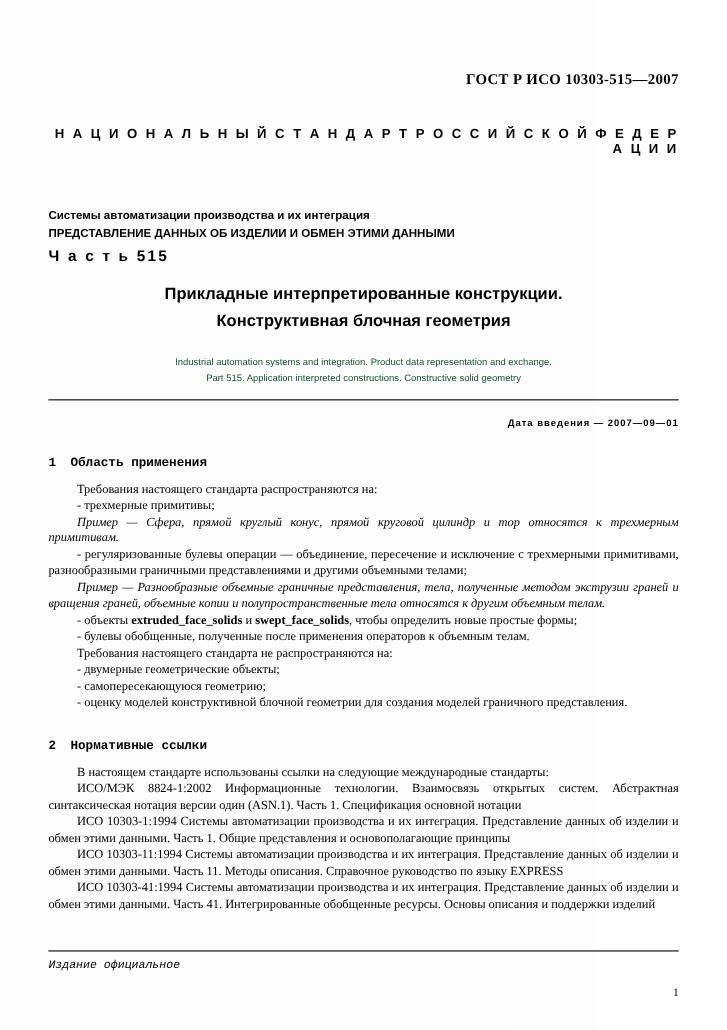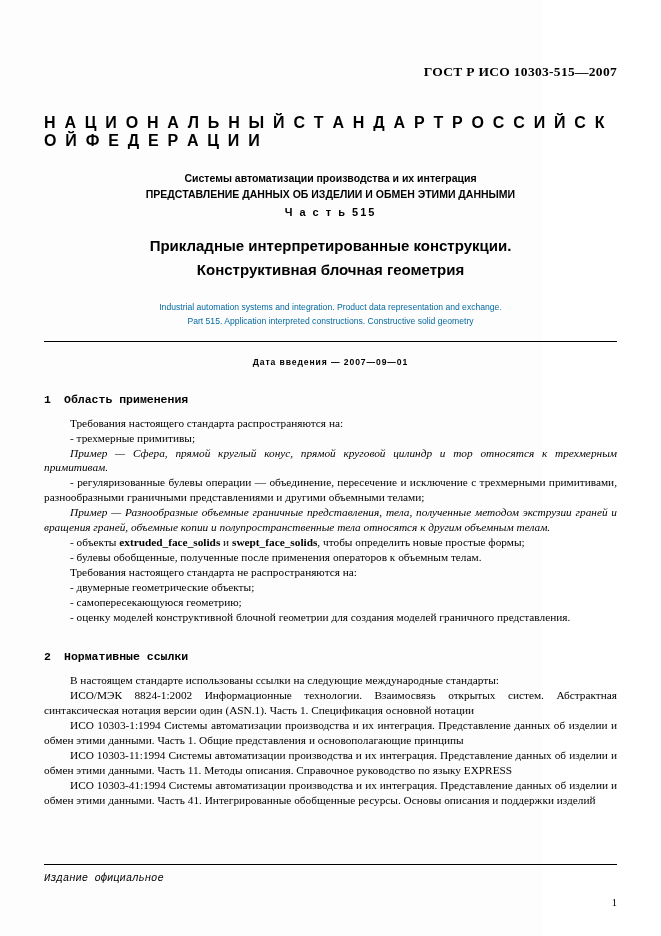--- a/index.html
+++ b/index.html
@@ -31,76 +31,76 @@
   }
   .doc-number {
     text-align: right;
     font-family: "Liberation Serif", serif;
     font-size: 13.5px;
     font-weight: bold;
     letter-spacing: 0.3px;
     margin-top: 14px;
   }
   .national-standard {
-    text-align: left;
-    font-family: "Liberation Sans", sans-serif;
-    font-size: 16px;
+    text-align: right;
+    font-family: "Liberation Sans", sans-serif;
+    font-size: 12px;
     font-weight: bold;
     letter-spacing: 2.2px;
     margin-top: 34px;
   }
   .title-block {
-    text-align: center;
-    margin-top: 20px;
+    text-align: left;
+    margin-top: 46px;
   }
   .title-line {
     font-family: "Liberation Sans", sans-serif;
     font-size: 10.5px;
     font-weight: bold;
     line-height: 1.55;
   }
   .title-line.caps {
     font-size: 10.5px;
     font-weight: bold;
   }
   .part-line {
     font-family: "Liberation Sans", sans-serif;
-    font-size: 11px;
+    font-size: 14px;
     font-weight: bold;
     letter-spacing: 2px;
     margin-top: 3px;
   }
   .subtitle-block {
     text-align: center;
     margin-top: 16px;
   }
   .subtitle-line {
     font-family: "Liberation Sans", sans-serif;
     font-size: 15px;
     font-weight: bold;
     line-height: 1.6;
   }
   .english-block {
     text-align: center;
     margin-top: 18px;
-    color: #0369a1;
+    color: #14532d;
   }
   .english-line {
     font-family: "Liberation Sans", sans-serif;
     font-size: 8.6px;
     line-height: 1.7;
   }
   .rule {
     border: none;
     border-top: 1px solid #000;
     margin: 12px 0 0 0;
     height: 0;
   }
   .date-line {
-    text-align: center;
+    text-align: right;
     font-family: "Liberation Sans", sans-serif;
     font-size: 8.6px;
     font-weight: bold;
     letter-spacing: 0.9px;
     margin-top: 15px;
   }
   .section-heading {
     font-family: Liberation Mono, monospace;
     font-size: 11.5px;
     font-weight: bold;

